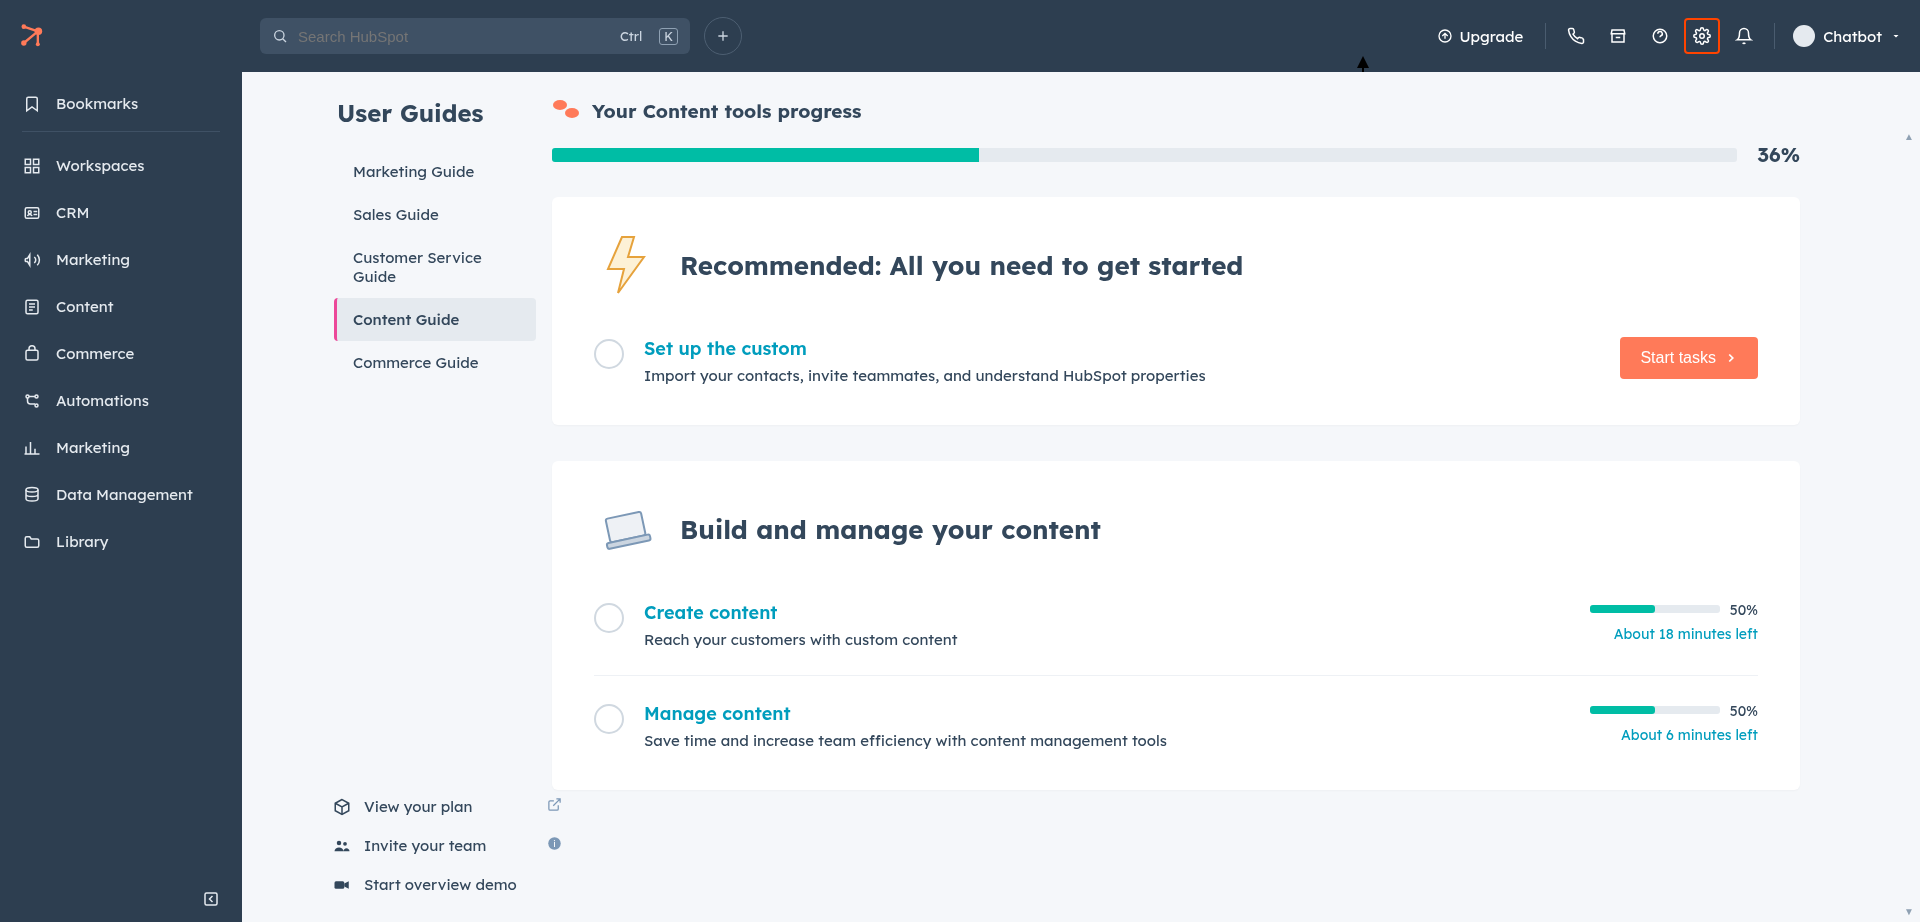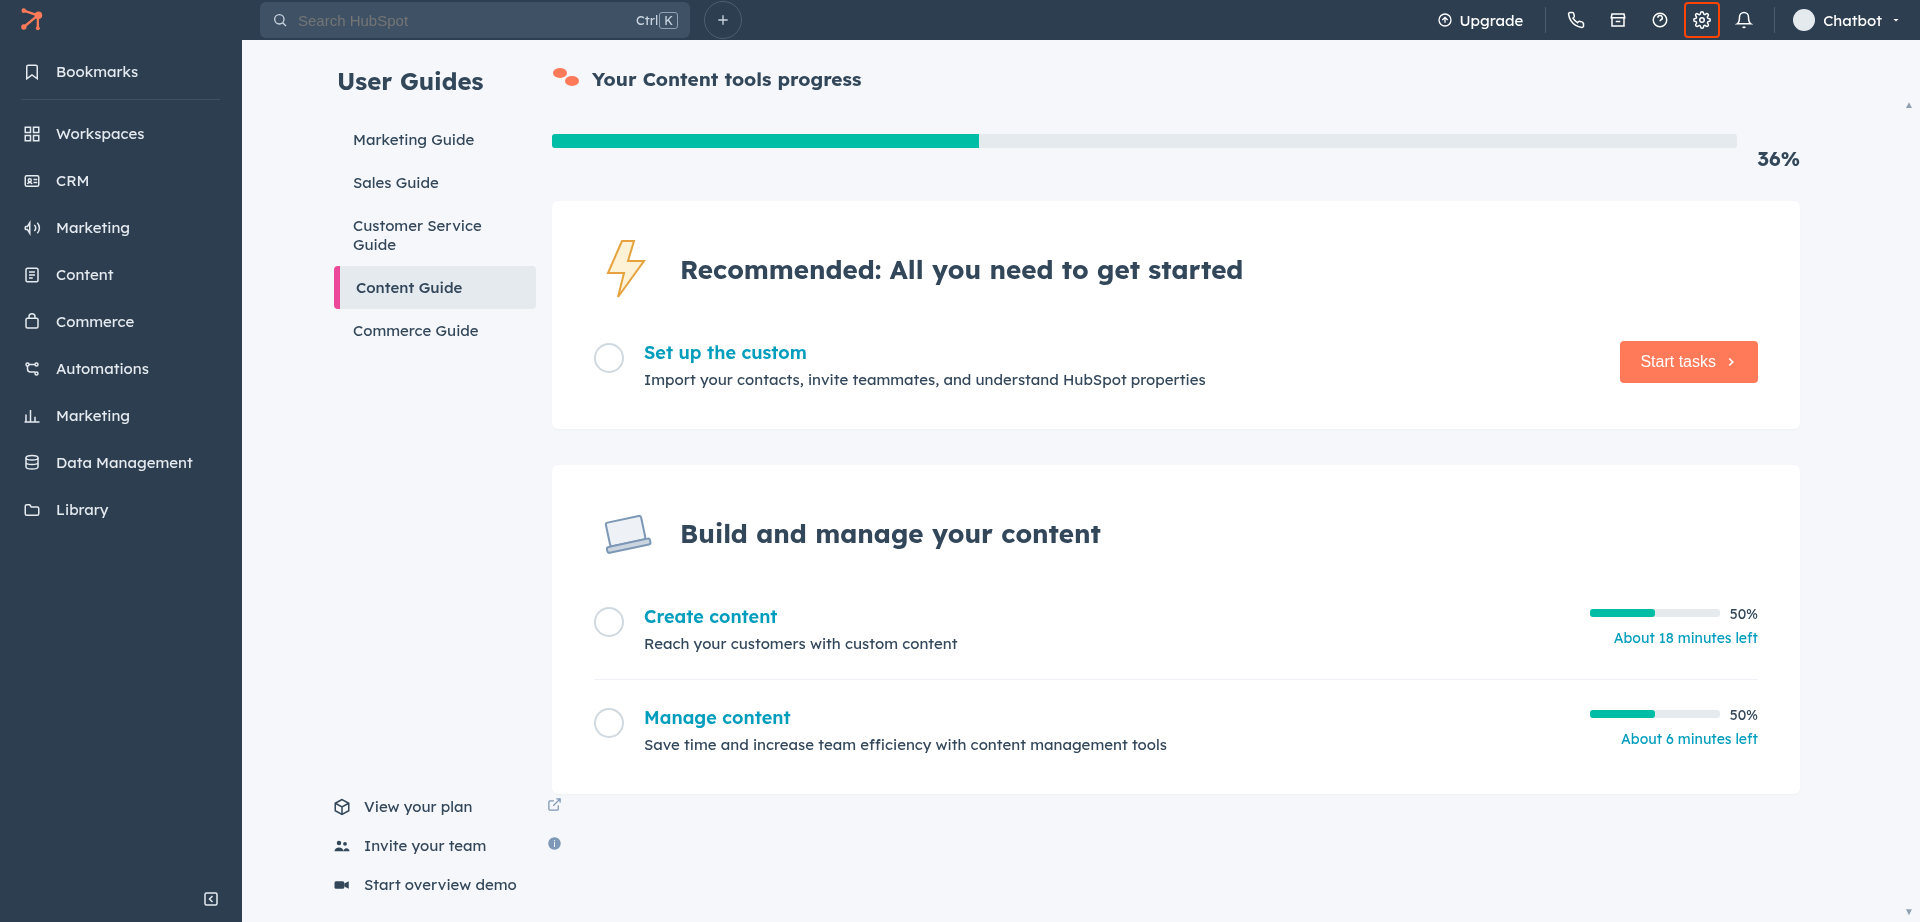--- a/index.html
+++ b/index.html
@@ -1,25 +1,25 @@
 <!DOCTYPE html>
 <html><head>
 <meta charset="utf-8">
 <style>
 * { box-sizing: border-box; margin: 0; padding: 0; }
 html, body { height: 100%; font-family: "Lexend", "Segoe UI", Arial, sans-serif; background: #fff; }
 body { display: flex; flex-direction: column; overflow: hidden; }
 
 
-.topbar { background: #2d3e50; height: 40px; display: flex; align-items: center; padding: 0 18px; gap: 14px; color: #fff; }
+.topbar { background: #2d3e50; height: 72px; display: flex; align-items: center; padding: 0 18px; gap: 14px; color: #fff; }
 .logo svg { display: block; }
 .spacer { flex: 1; }
 .search-wrap { display: flex; align-items: center; background: #3f5165; border-radius: 6px; height: 36px; padding: 0 12px; gap: 10px; width: 430px; margin-left: 200px; }
 .search-input { background: transparent; border: none; outline: none; color: #cbd5e0; font-size: 15px; flex: 1; }
-.kbd { display: flex; align-items: center; gap: 1px; color: #cbd5e0; font-size: 13px; }
+.kbd { display: flex; align-items: center; gap: 17px; color: #cbd5e0; font-size: 13px; }
 .kbd span.key { border: 1px solid #8fa1b3; border-radius: 3px; padding: 0 4px; font-size: 12px; }
 .plus-btn { width: 38px; height: 38px; border: 1px solid #4d5f72; border-radius: 50%; display: flex; align-items: center; justify-content: center; color: #cbd5e0; }
 .top-right { display: flex; align-items: center; gap: 6px; }
 .upgrade { display: flex; align-items: center; gap: 6px; color: #fff; font-size: 15px; padding: 0 10px; cursor: pointer; }
 .vdiv { width: 1px; height: 26px; background: #4a5c6f; margin: 0 6px; }
 .top-icon { width: 36px; height: 36px; display: flex; align-items: center; justify-content: center; color: #fff; cursor: pointer; border-radius: 4px; }
 .top-icon.highlight { border: 2px solid #ff4400; }
 .user-menu { display: flex; align-items: center; gap: 8px; color: #fff; font-size: 15px; cursor: pointer; padding-left: 6px; }
 .avatar { width: 22px; height: 22px; border-radius: 50%; background: #e5eaef; }
 
@@ -34,33 +34,33 @@
 .side-divider { border-top: 1px solid #3f5165; margin: 4px 22px 10px; }
 .side-spacer { flex: 1; }
 .collapse-btn { display: flex; justify-content: flex-end; padding: 14px 22px; cursor: pointer; color: #e5eaef; }
 
 
 .main { flex: 1; background: #f5f7fa; overflow-y: auto; position: relative; }
 .main-inner { display: flex; padding: 26px 0 60px 0; }
 .guides-col { width: 310px; padding-left: 95px; padding-right: 16px; }
 .guides-title { font-size: 24px; font-weight: 700; color: #33475b; margin-bottom: 22px; }
 .guide-item { padding: 12px 16px; font-size: 15px; color: #33475b; cursor: pointer; border-radius: 4px; }
-.guide-item.active { background: #e5eaef; border-left: 6px solid #ec4899; font-weight: 500; margin-left: -3px; }
+.guide-item.active { background: #e5eaef; border-left: 3px solid #ec4899; font-weight: 500; margin-left: -3px; }
 .guides-bottom { position: fixed; left: 332px; bottom: 18px; width: 230px; text-align: right; }
 .gb-item { display: flex; align-items: center; justify-content: space-between; padding: 10px 0; color: #33475b; font-size: 15px; cursor: pointer; }
 .gb-item .gb-left { display: flex; align-items: center; gap: 12px; }
 .gb-item .gb-ico { width: 20px; display: flex; justify-content: center; }
 
 .content-col { flex: 1; padding-right: 120px; }
 .progress-head { display: flex; align-items: center; gap: 12px; margin-bottom: 18px; }
 .progress-title { font-size: 19px; font-weight: 700; color: #33475b; }
 .progress-bar-row { display: flex; align-items: center; gap: 20px; margin-bottom: 30px; }
 .progress-bar { flex: 1; height: 14px; background: #e5eaef; border-radius: 3px; overflow: hidden; }
 .progress-fill { height: 100%; background: #00bda5; }
-.progress-pct { font-size: 20px; font-weight: 700; color: #33475b; margin-top: 36px; }
+.progress-pct { font-size: 20px; font-weight: 700; color: #33475b; }
 
 .card { background: #fff; border-radius: 6px; padding: 36px 42px 32px; margin-bottom: 36px; box-shadow: 0 1px 2px rgba(0,0,0,0.03); }
 .card-head { display: flex; align-items: center; gap: 22px; margin-bottom: 32px; }
 .card-title { font-size: 26px; font-weight: 700; color: #33475b; }
 .illus { width: 64px; height: 64px; }
 
 .task-row { display: flex; align-items: flex-start; gap: 20px; padding: 8px 0; }
 .task-row + .task-row { border-top: 1px solid #eef1f5; margin-top: 18px; padding-top: 26px; justify-content: center; }
 .check-circle { width: 30px; height: 30px; border: 2px solid #d0d8e0; border-radius: 50%; flex-shrink: 0; margin-top: 2px; }
 .task-body { flex: 1; }

